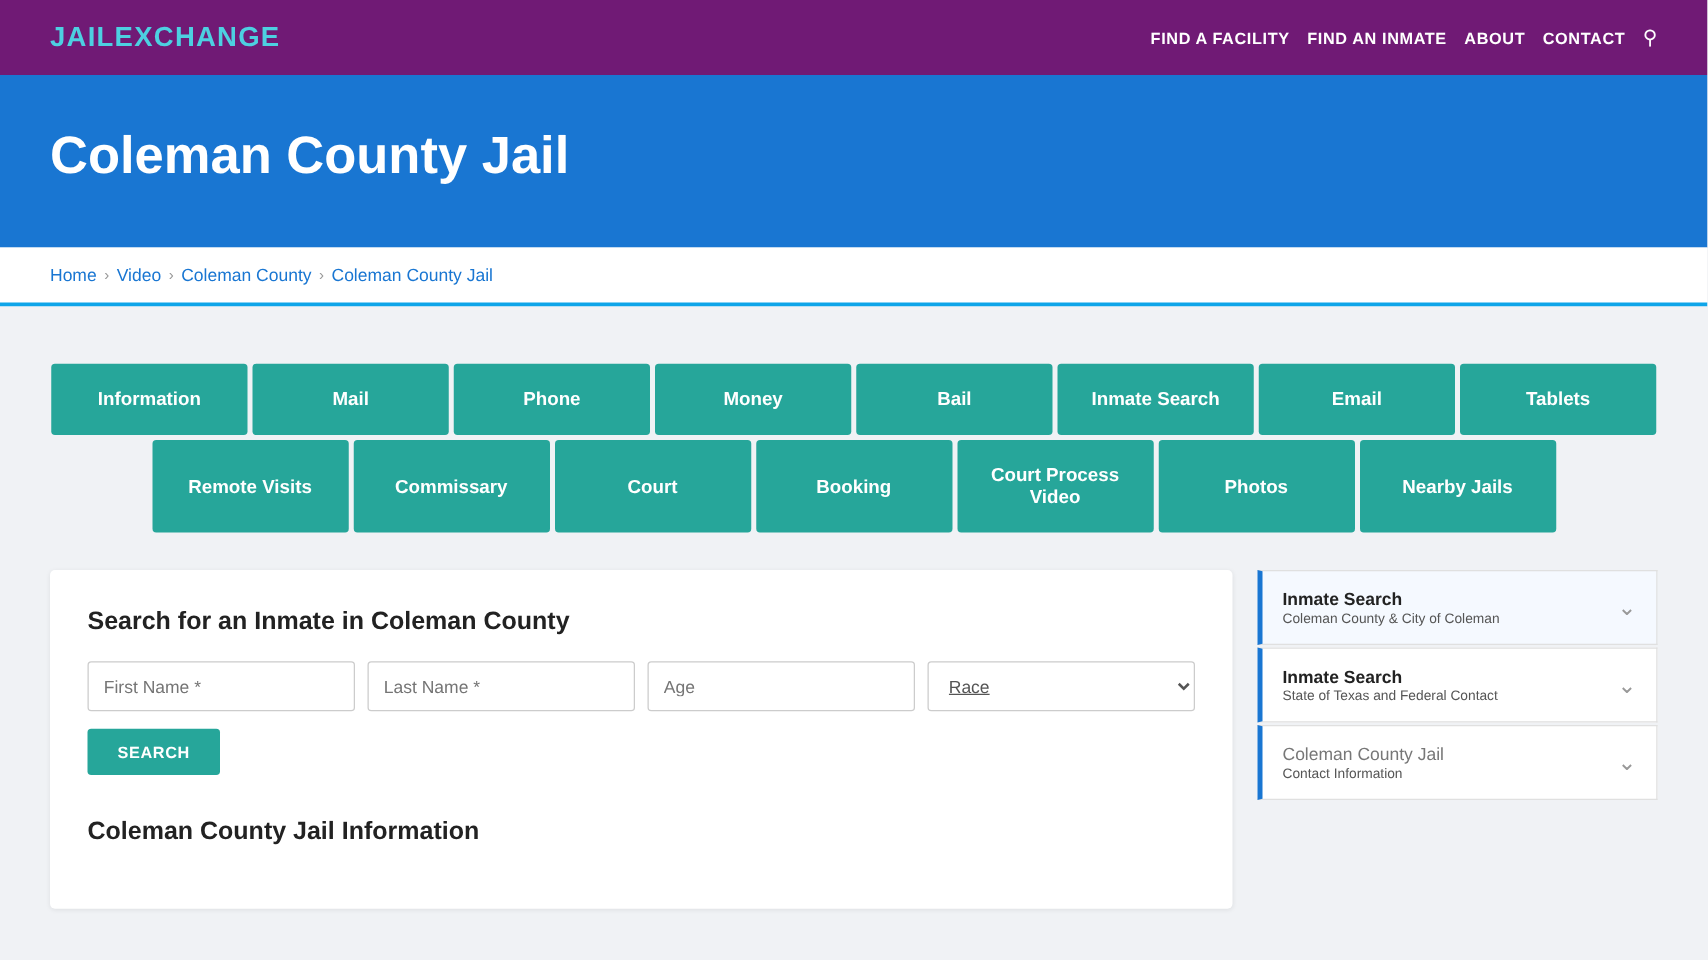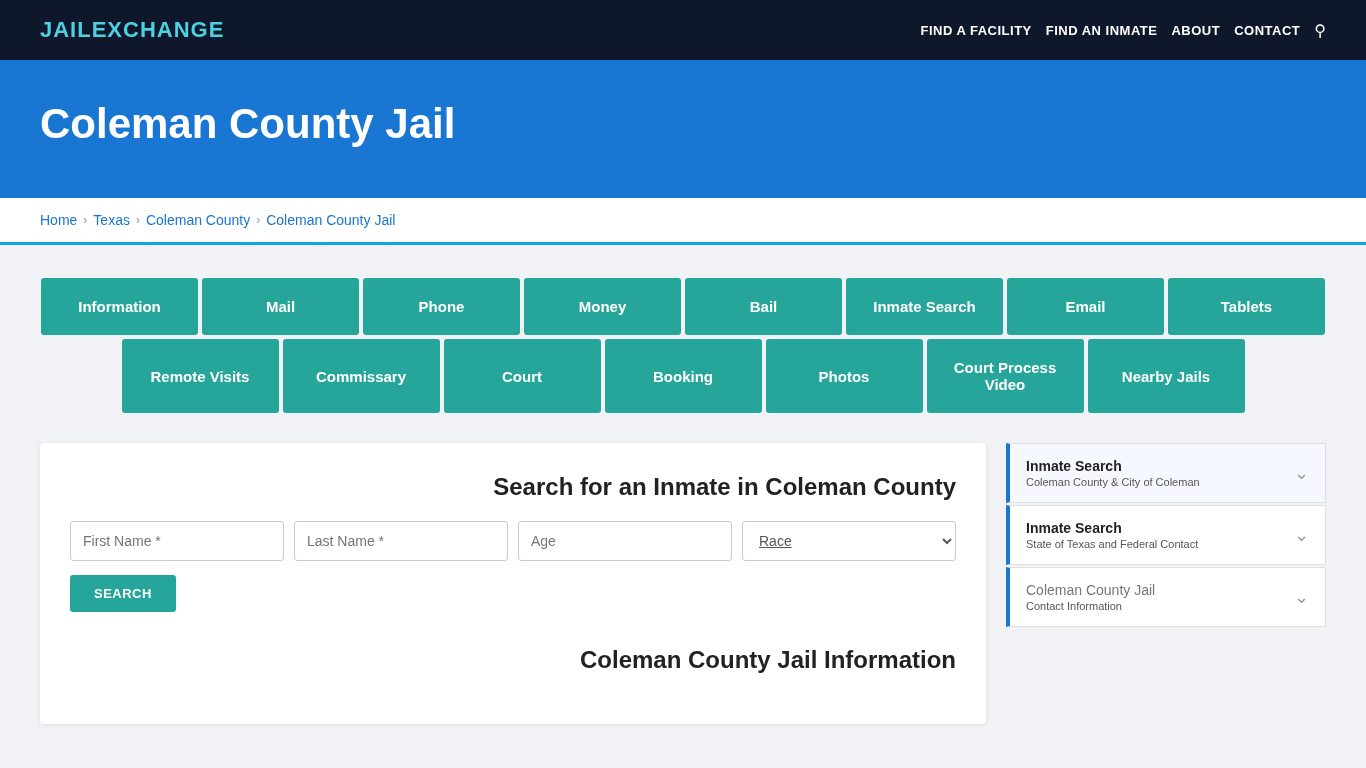--- a/index.html
+++ b/index.html
@@ -1,20 +1,20 @@
 <!DOCTYPE html>
 <html><head>
   <meta charset="utf-8">
   <style>
     * { box-sizing: border-box; margin: 0; padding: 0; }
     body { font-family: Arial, sans-serif; background: #f0f2f5; color: #333; }
 
     
     nav {
-      background: #0f172a;
+      background: #701a75;
       display: flex;
       align-items: center;
       justify-content: space-between;
       padding: 0 40px;
       height: 60px;
     }
     .nav-logo {
       font-size: 22px;
       font-weight: 900;
       color: #fff;
@@ -65,21 +65,21 @@
       text-decoration: none;
     }
     .breadcrumb .sep {
       color: #999;
       font-size: 12px;
     }
 
     
     .main {
       max-width: 1366px;
-      margin: 3px auto;
+      margin: 16px auto;
       padding: 30px 40px;
     }
 
     
     .btn-grid {
       display: flex;
       flex-wrap: wrap;
       gap: 4px;
       margin-bottom: 30px;
       justify-content: center;
@@ -107,22 +107,22 @@
 
     
     .search-form-card {
       background: #fff;
       border-radius: 4px;
       padding: 30px 30px 30px 30px;
       flex: 1;
       box-shadow: 0 1px 4px rgba(0,0,0,0.08);
     }
     .search-form-card h2 {
-      text-align: right;
-      font-size: 24px;
+      text-align: left;
+      font-size: 20px;
       font-weight: 700;
       margin-bottom: 20px;
       color: #222;
     }
     .search-fields {
       display: flex;
       gap: 10px;
       margin-bottom: 14px;
       flex-wrap: wrap;
     }
@@ -220,21 +220,21 @@
   </div>
 </nav>
 
 <div class="hero">
   <h1>Coleman County Jail</h1>
 </div>
 
 <div class="breadcrumb">
   <a href="#">Home</a>
   <span class="sep">›</span>
-  <a href="#">Texas</a>
+  <a href="#">Video</a>
   <span class="sep">›</span>
   <a href="#">Coleman County</a>
   <span class="sep">›</span>
   <a href="#">Coleman County Jail</a>
 </div>
 
 <div class="main">
 
   <div class="btn-grid">
     <button class="tile-btn">Information</button>
@@ -242,22 +242,22 @@
     <button class="tile-btn">Phone</button>
     <button class="tile-btn">Money</button>
     <button class="tile-btn">Bail</button>
     <button class="tile-btn">Inmate Search</button>
     <button class="tile-btn">Email</button>
     <button class="tile-btn">Tablets</button>
     <button class="tile-btn">Remote Visits</button>
     <button class="tile-btn">Commissary</button>
     <button class="tile-btn">Court</button>
     <button class="tile-btn">Booking</button>
+    <button class="tile-btn">Court Process Video</button>
     <button class="tile-btn">Photos</button>
-    <button class="tile-btn">Court Process Video</button>
     <button class="tile-btn">Nearby Jails</button>
   </div>
 
   <div class="content-row">
 
     <div class="search-form-card">
       <h2>Search for an Inmate in Coleman County</h2>
       <div class="search-fields">
         <input type="text" placeholder="First Name *" style="">
         <input type="text" placeholder="Last Name *" style="">

